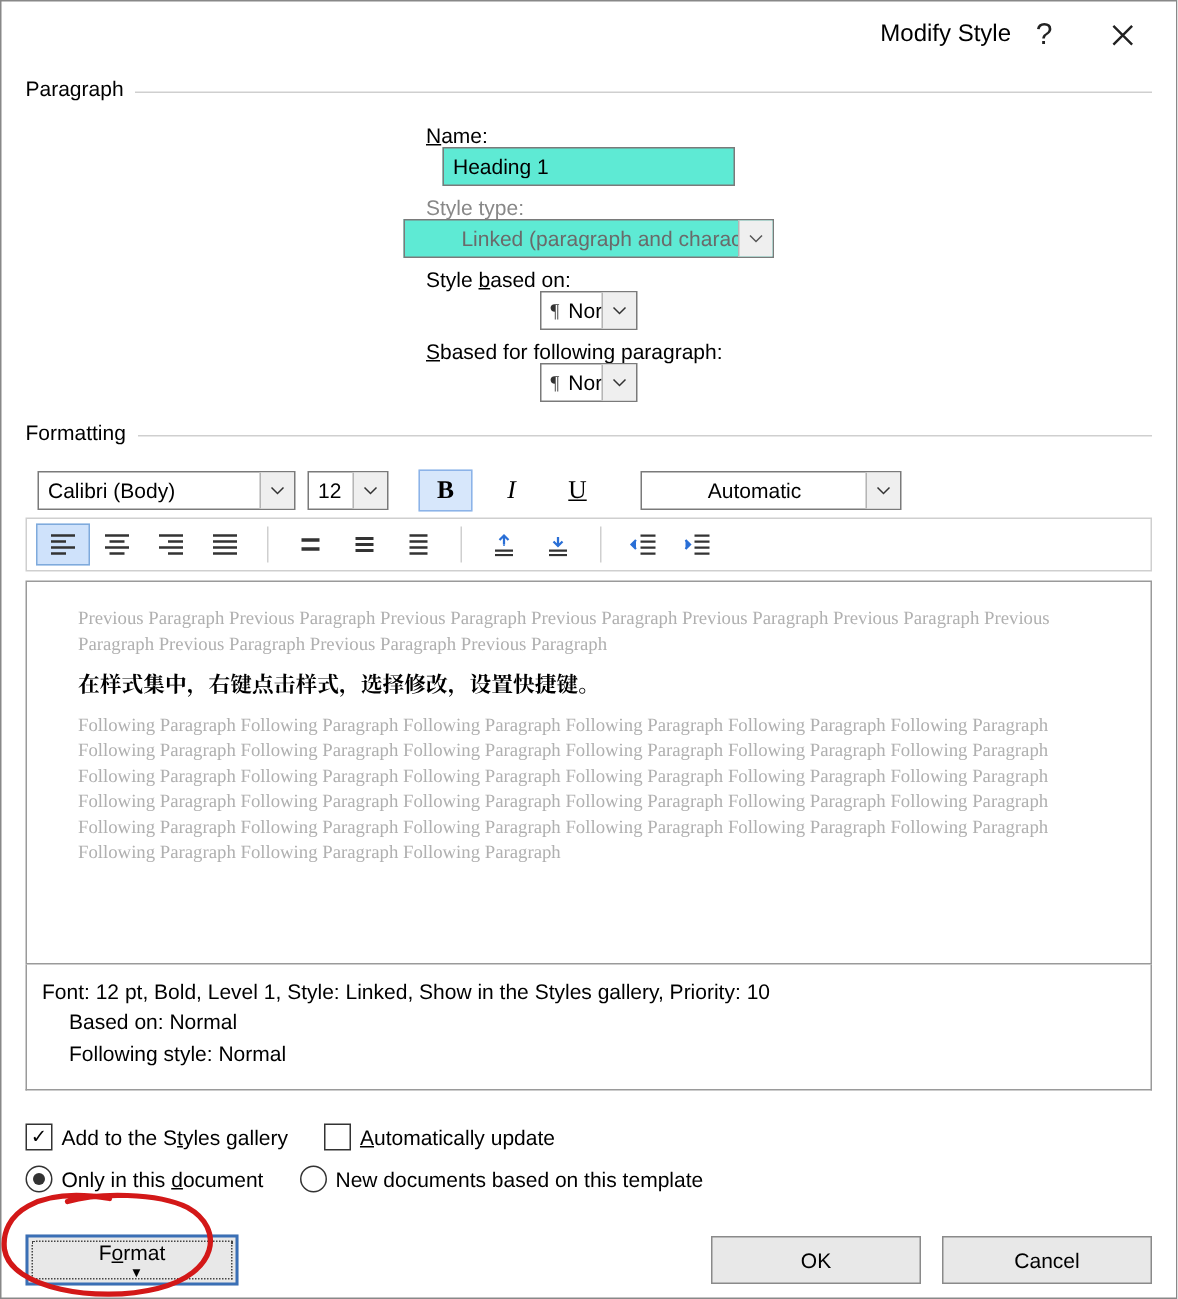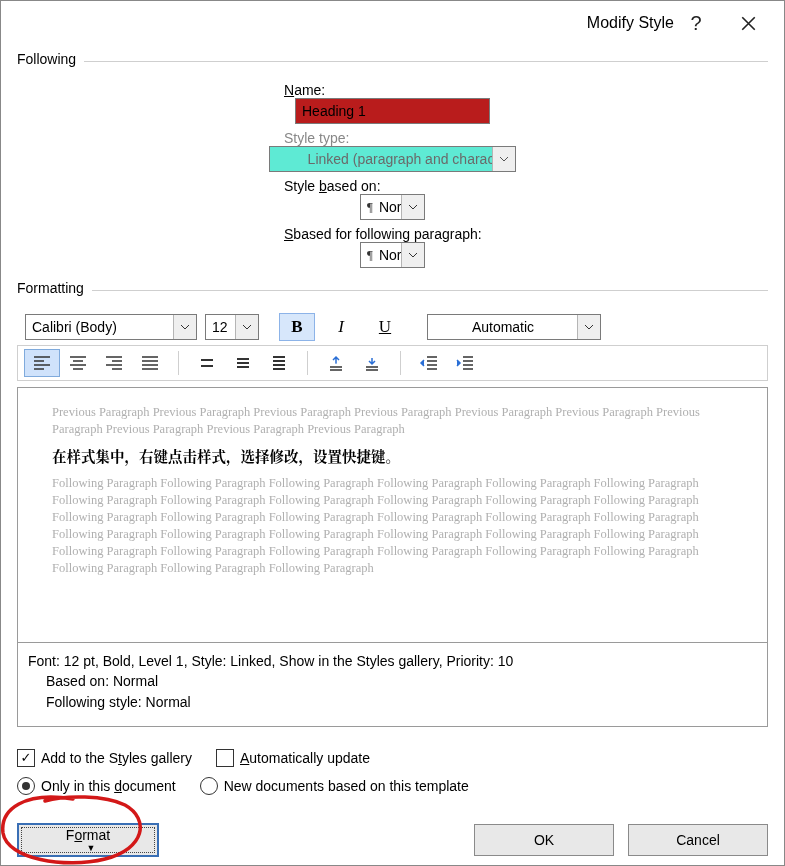--- a/index.html
+++ b/index.html
@@ -75,21 +75,21 @@
   .u { text-decoration: underline; text-underline-offset: 1px; }
   
   input.tx {
     width: 100%;
     height: 26px;
     box-sizing: border-box;
     border: 1px solid #7a7a7a;
     padding: 0 6px;
     font-family: inherit;
     font-size: 14px;
-    background: #b91c1c;
+    background: #5eead4;
   }
   
   .combo {
     position: relative;
     height: 26px;
     border: 1px solid #7a7a7a;
     background: #fff;
     display: flex;
     align-items: center;
     padding-left: 6px;
@@ -253,21 +253,21 @@
     <div class="close">
       <svg viewBox="0 0 12 12">
           <path d="M1 1 L11 11 M11 1 L1 11" stroke="#222" stroke-width="1.3"></path>
         </svg>
     </div>
   </div>
 
   <div class="body">
 
     <div class="group">
-      <div class="group-label">Following</div>
+      <div class="group-label">Paragraph</div>
 
       <div class="prow">
         <div class="lab"><span class="u">N</span><span>ame:</span></div>
         <div class="val"><input class="tx" value="Heading 1" style=""></div>
       </div>
 
       <div class="prow">
         <div class="lab" style="color:#888">Style type:</div>
         <div class="val">
           <div class="combo disabled">

